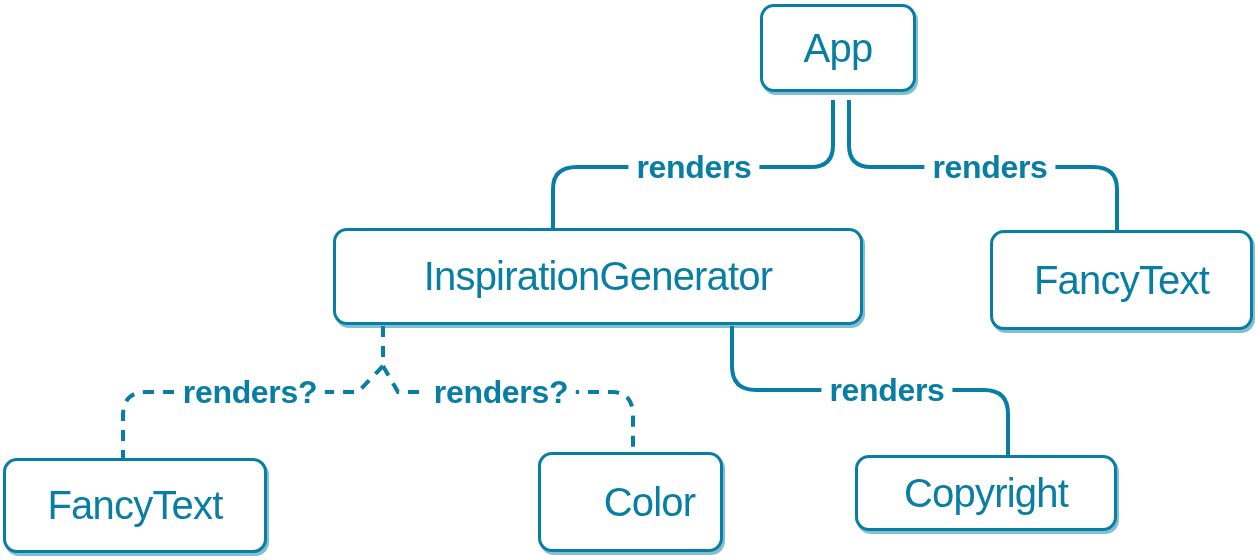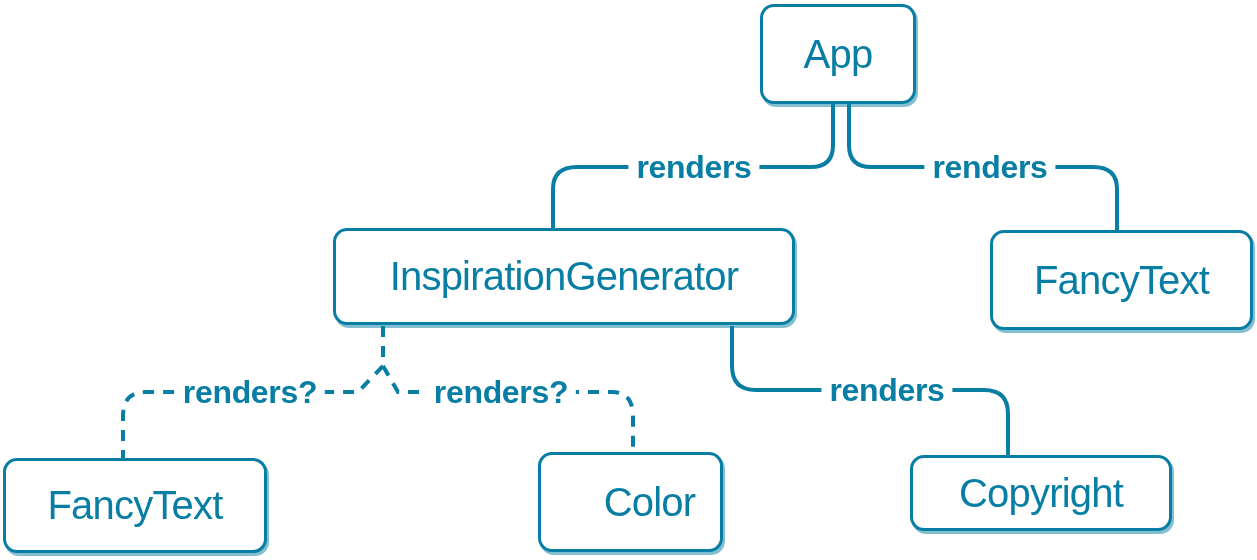--- a/index.html
+++ b/index.html
@@ -44,26 +44,26 @@
     justify-content: center;
     box-sizing: border-box;
   }
   .node-label {
     color: #087ea4;
     font-size: 40px;
     font-weight: 500;
     letter-spacing: -0.02em;
     white-space: nowrap;
   }
-  .node-app                   { left: 760px; top: 4px;   width: 156px; height: 100px; }
-  .node-inspiration-generator { left: 333px; top: 228px; width: 462px; height: 97px; }
+  .node-app                   { left: 760px; top: 4px;   width: 156px; height: 88px; }
+  .node-inspiration-generator { left: 333px; top: 228px; width: 530px; height: 97px; }
   .node-fancy-text-top        { left: 990px; top: 230px; width: 263px; height: 100px; }
   .node-fancy-text-bottom     { left: 3px;   top: 458px; width: 264px; height: 95px; }
   .node-color                 { left: 538px; top: 452px; width: 185px; height: 100px; padding-left: 38px; }
-  .node-copyright             { left: 910px; top: 455px; width: 262px; height: 76px; }
+  .node-copyright             { left: 855px; top: 455px; width: 262px; height: 76px; }
   .edge-label {
     position: absolute;
     z-index: 2;
     transform: translate(-50%, -50%);
     background: #ffffff;
     padding: 2px 8px;
     color: #087ea4;
     font-size: 32px;
     font-weight: 700;
     letter-spacing: -0.01em;

